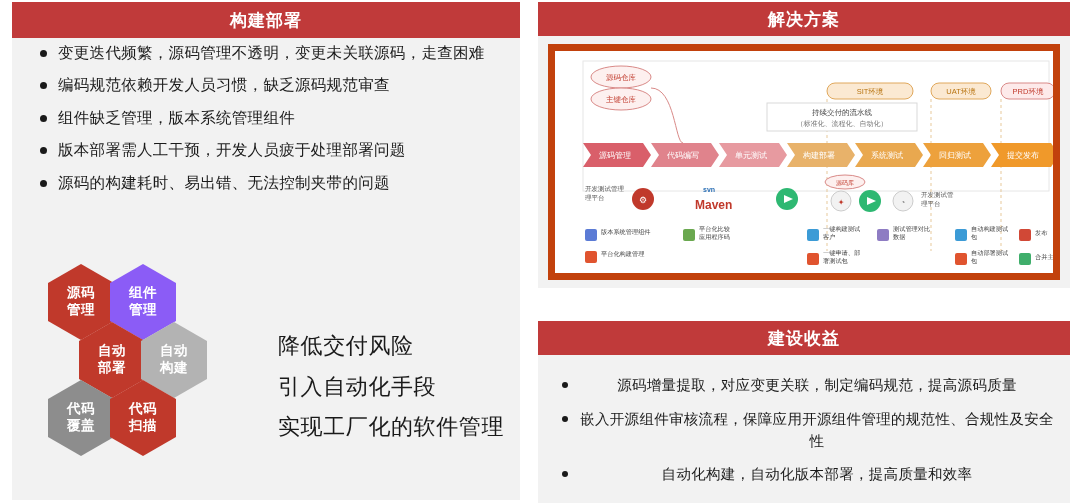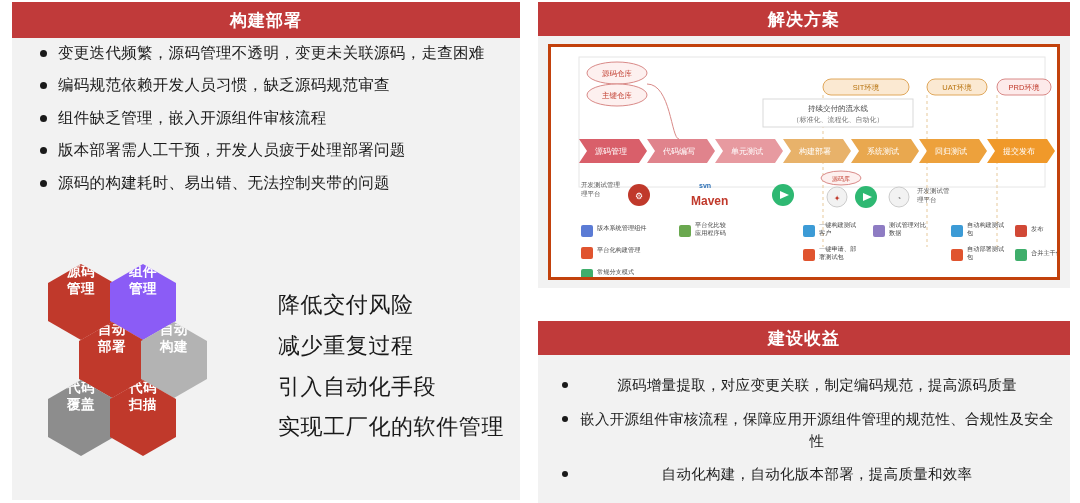--- a/index.html
+++ b/index.html
@@ -82,20 +82,21 @@
     bottom: 8px;
     width: 240px;
     height: 230px;
   }
   .hex {
     position: absolute;
     width: 66px;
     height: 76px;
     clip-path: polygon(50% 0%, 100% 25%, 100% 75%, 50% 100%, 0% 75%, 0% 25%);
     display: flex;
+    align-items: center;
     justify-content: center;
     text-align: center;
     color: #ffffff;
     font-size: 13.5px;
     line-height: 1.25;
     font-weight: bold;
     letter-spacing: .5px;
   }
   .hex.red   { background: #c0392b; }
   .hex.gray  { background: #8b5cf6; }
@@ -150,41 +151,41 @@
   }
 
   
   .diagram-wrap {
     position: absolute;
     left: 548px;
     top: 44px;
     width: 512px;
     height: 236px;
     background: #14b8a6;
-    border: 3px solid #c2410c;
+    border: 7px solid #c2410c;
     box-sizing: border-box;
     overflow: hidden;
   }
   .diagram-wrap svg { display:block; }
   .dg-label {
     font-family: "Liberation Sans", sans-serif;
   }
 </style>
 </head>
 <body>
 
 <div class="page">
 
   <div class="panel" id="left-panel">
     <div class="panel-header">构建部署</div>
     <div class="left-body">
       <ul class="bullets">
         <li>变更迭代频繁，源码管理不透明，变更未关联源码，走查困难</li>
         <li>编码规范依赖开发人员习惯，缺乏源码规范审查</li>
-        <li>组件缺乏管理，嵌入开源组件审核流程</li>
+        <li>组件缺乏管理，版本系统管理组件</li>
         <li>版本部署需人工干预，开发人员疲于处理部署问题</li>
         <li>源码的构建耗时、易出错、无法控制夹带的问题</li>
       </ul>
 
       <div class="hex-area">
         <div class="hex red hex-1">
           <span>
             <span>源码</span><br>
             <span>管理</span>
           </span>
@@ -216,21 +217,20 @@
         <div class="hex red hex-6">
           <span>
             <span>代码</span><br>
             <span>扫描</span>
           </span>
         </div>
       </div>
 
       <div class="benefits">
         <div>降低交付风险</div>
-        <div>减少重复过程</div>
         <div>引入自动化手段</div>
         <div>实现工厂化的软件管理</div>
       </div>
     </div>
   </div>
 
   <div class="panel" id="right-top">
     <div class="panel-header">解决方案</div>
   </div>
 

